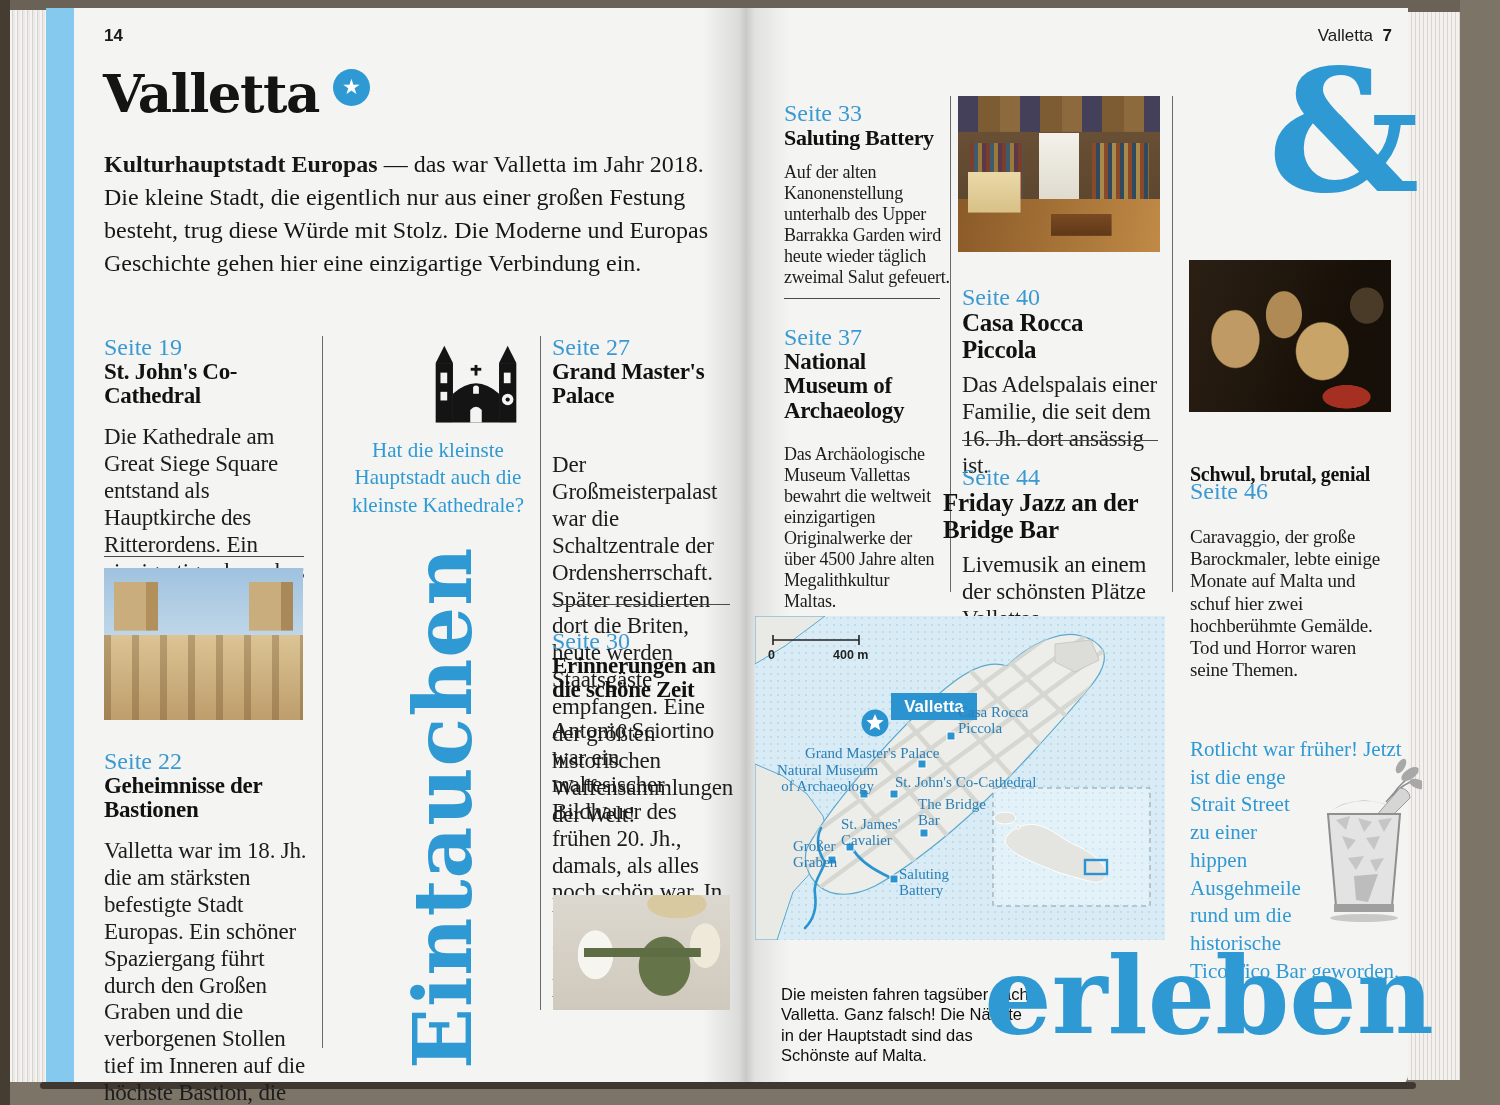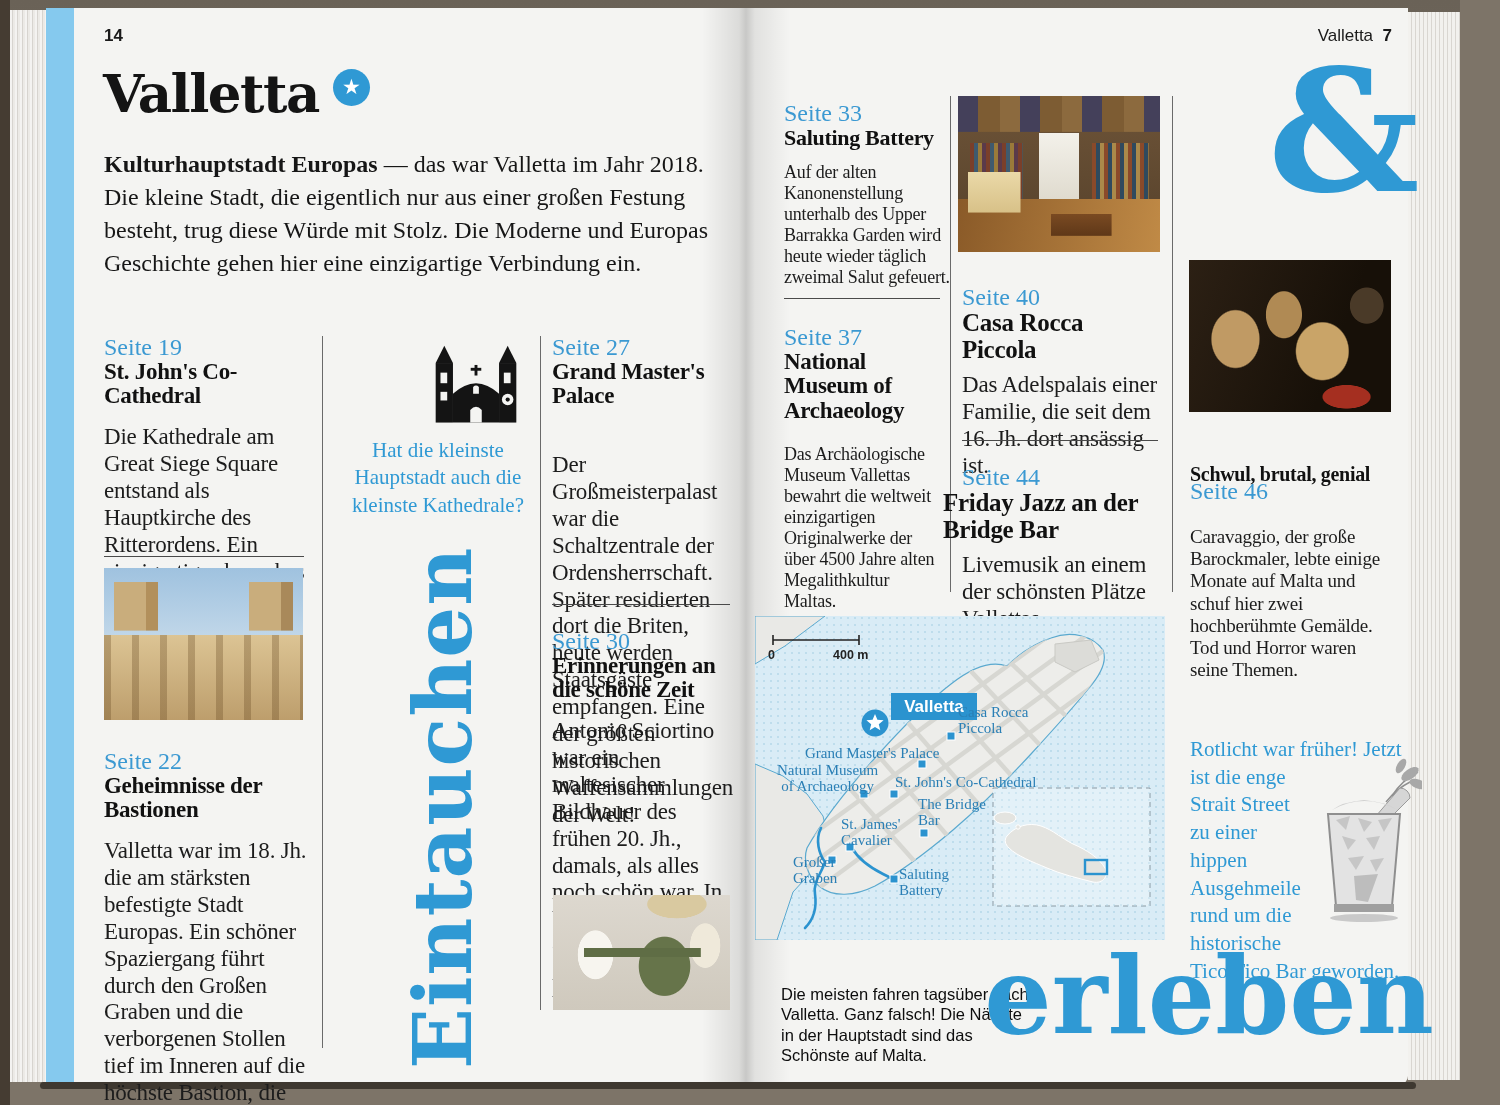--- a/index.html
+++ b/index.html
@@ -281,21 +281,21 @@
     <div class="map-label" style="left:203px;top:88px;">Casa Rocca
 Piccola</div>
     <div class="map-label" style="left:50px;top:129px;">Grand Master's Palace</div>
     <div class="map-label" style="left:22px;top:146px;text-align:center;">Natural Museum
 of Archaeology</div>
     <div class="map-label" style="left:140px;top:158px;">St. John's Co-Cathedral</div>
     <div class="map-label" style="left:163px;top:180px;">The Bridge
 Bar</div>
     <div class="map-label" style="left:86px;top:200px;">St. James'
 Cavalier</div>
-    <div class="map-label" style="left:38px;top:238px;font-family:Liberation Serif, serif;">Großer
+    <div class="map-label" style="left:38px;top:222px;font-family:Liberation Serif, serif;">Großer
 Graben</div>
     <div class="map-label" style="left:144px;top:250px;">Saluting
 Battery</div>
   </div>
 
   <div class="abs note-sans" style="left:781px;top:984px;width:252px;">Die meisten fahren tagsüber nach Valletta. Ganz falsch! Die Nächte in der Hauptstadt sind das Schönste auf Malta.</div>
   <div class="abs display" style="left:978px;top:938px;width:462px;text-align:center;font-size:106px;line-height:1.1;">erleben</div>
 
 </div>
 

